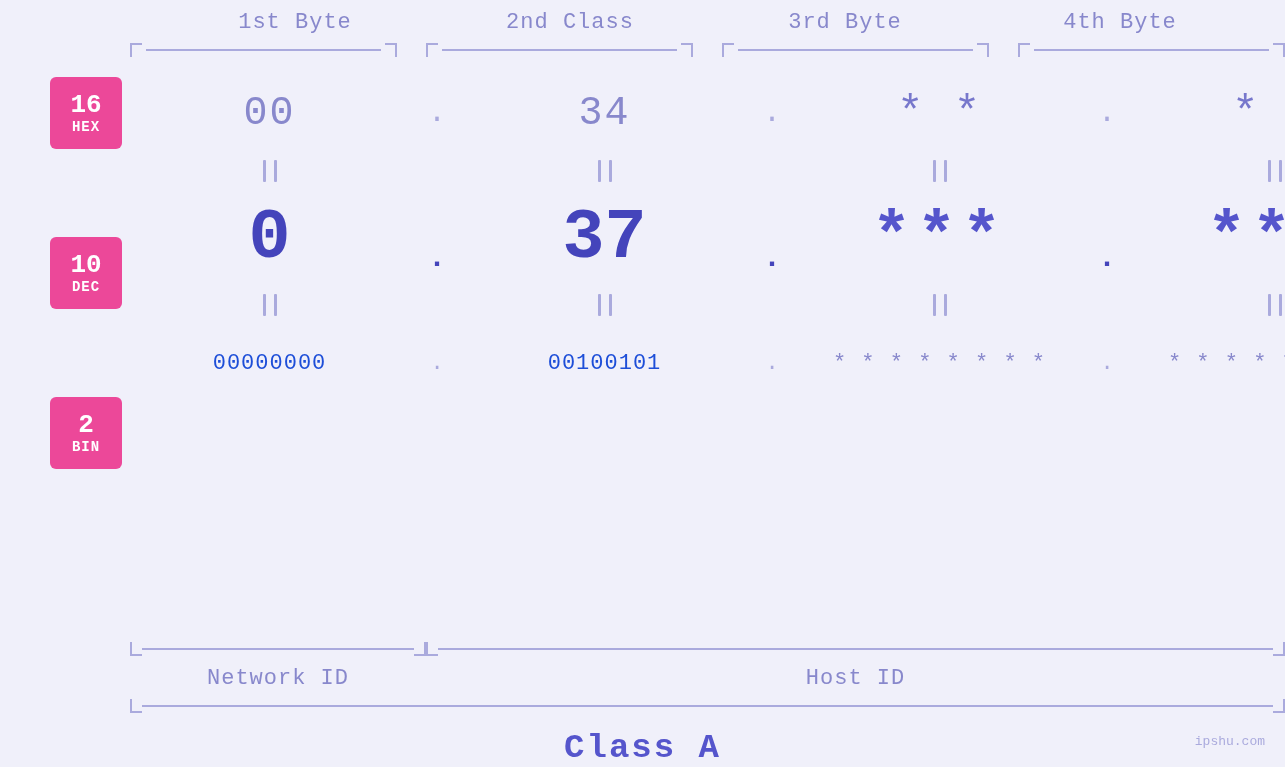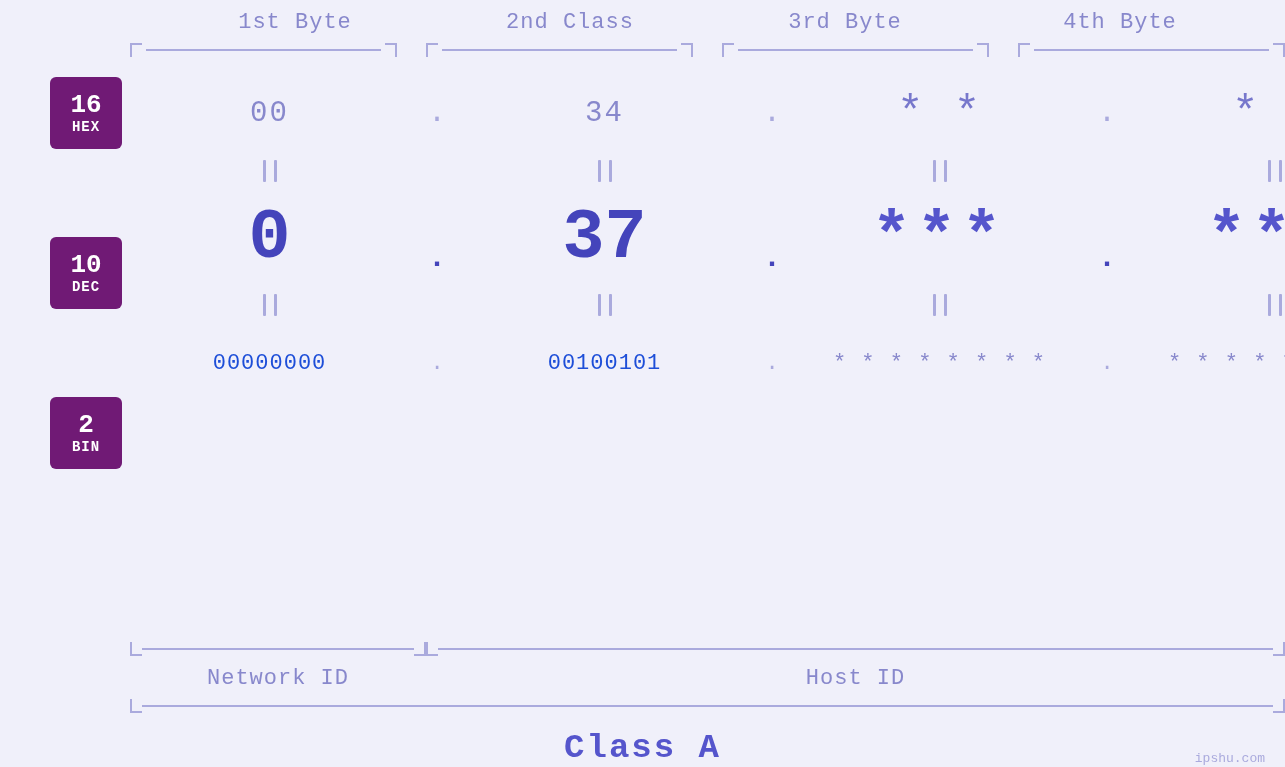--- a/index.html
+++ b/index.html
@@ -92,21 +92,21 @@
       display: flex;
       flex-direction: column;
       align-items: flex-start;
       padding-left: 50px;
       gap: 0;
     }
 
     .label-badge {
       width: 72px;
       height: 72px;
-      background: #701a75;
+      background: #ec4899;
       border-radius: 6px;
       display: flex;
       flex-direction: column;
       align-items: center;
       justify-content: center;
       color: white;
       margin-bottom: 0;
     }
 
     .label-badge .num {
@@ -139,21 +139,21 @@
       flex-direction: column;
       align-items: center;
     }
 
     
     .hex-row {
       height: 72px;
       display: flex;
       align-items: center;
       justify-content: center;
-      font-size: 29px;
+      font-size: 40px;
       color: #8888cc;
       font-family: 'Courier New', Courier, monospace;
       letter-spacing: 2px;
     }
 
     
     .eq-row {
       height: 44px;
       display: flex;
       align-items: center;
@@ -257,21 +257,21 @@
       font-size: 34px;
       color: #5555cc;
       font-family: 'Courier New', Courier, monospace;
       font-weight: bold;
       letter-spacing: 2px;
     }
 
     .watermark {
       position: absolute;
       right: 20px;
-      bottom: 1px;
+      bottom: 18px;
       font-size: 13px;
       color: #aaaadd;
       font-family: 'Courier New', Courier, monospace;
     }
 
     
     .star-text {
       color: #7777cc;
       font-size: 44px;
       letter-spacing: 2px;

